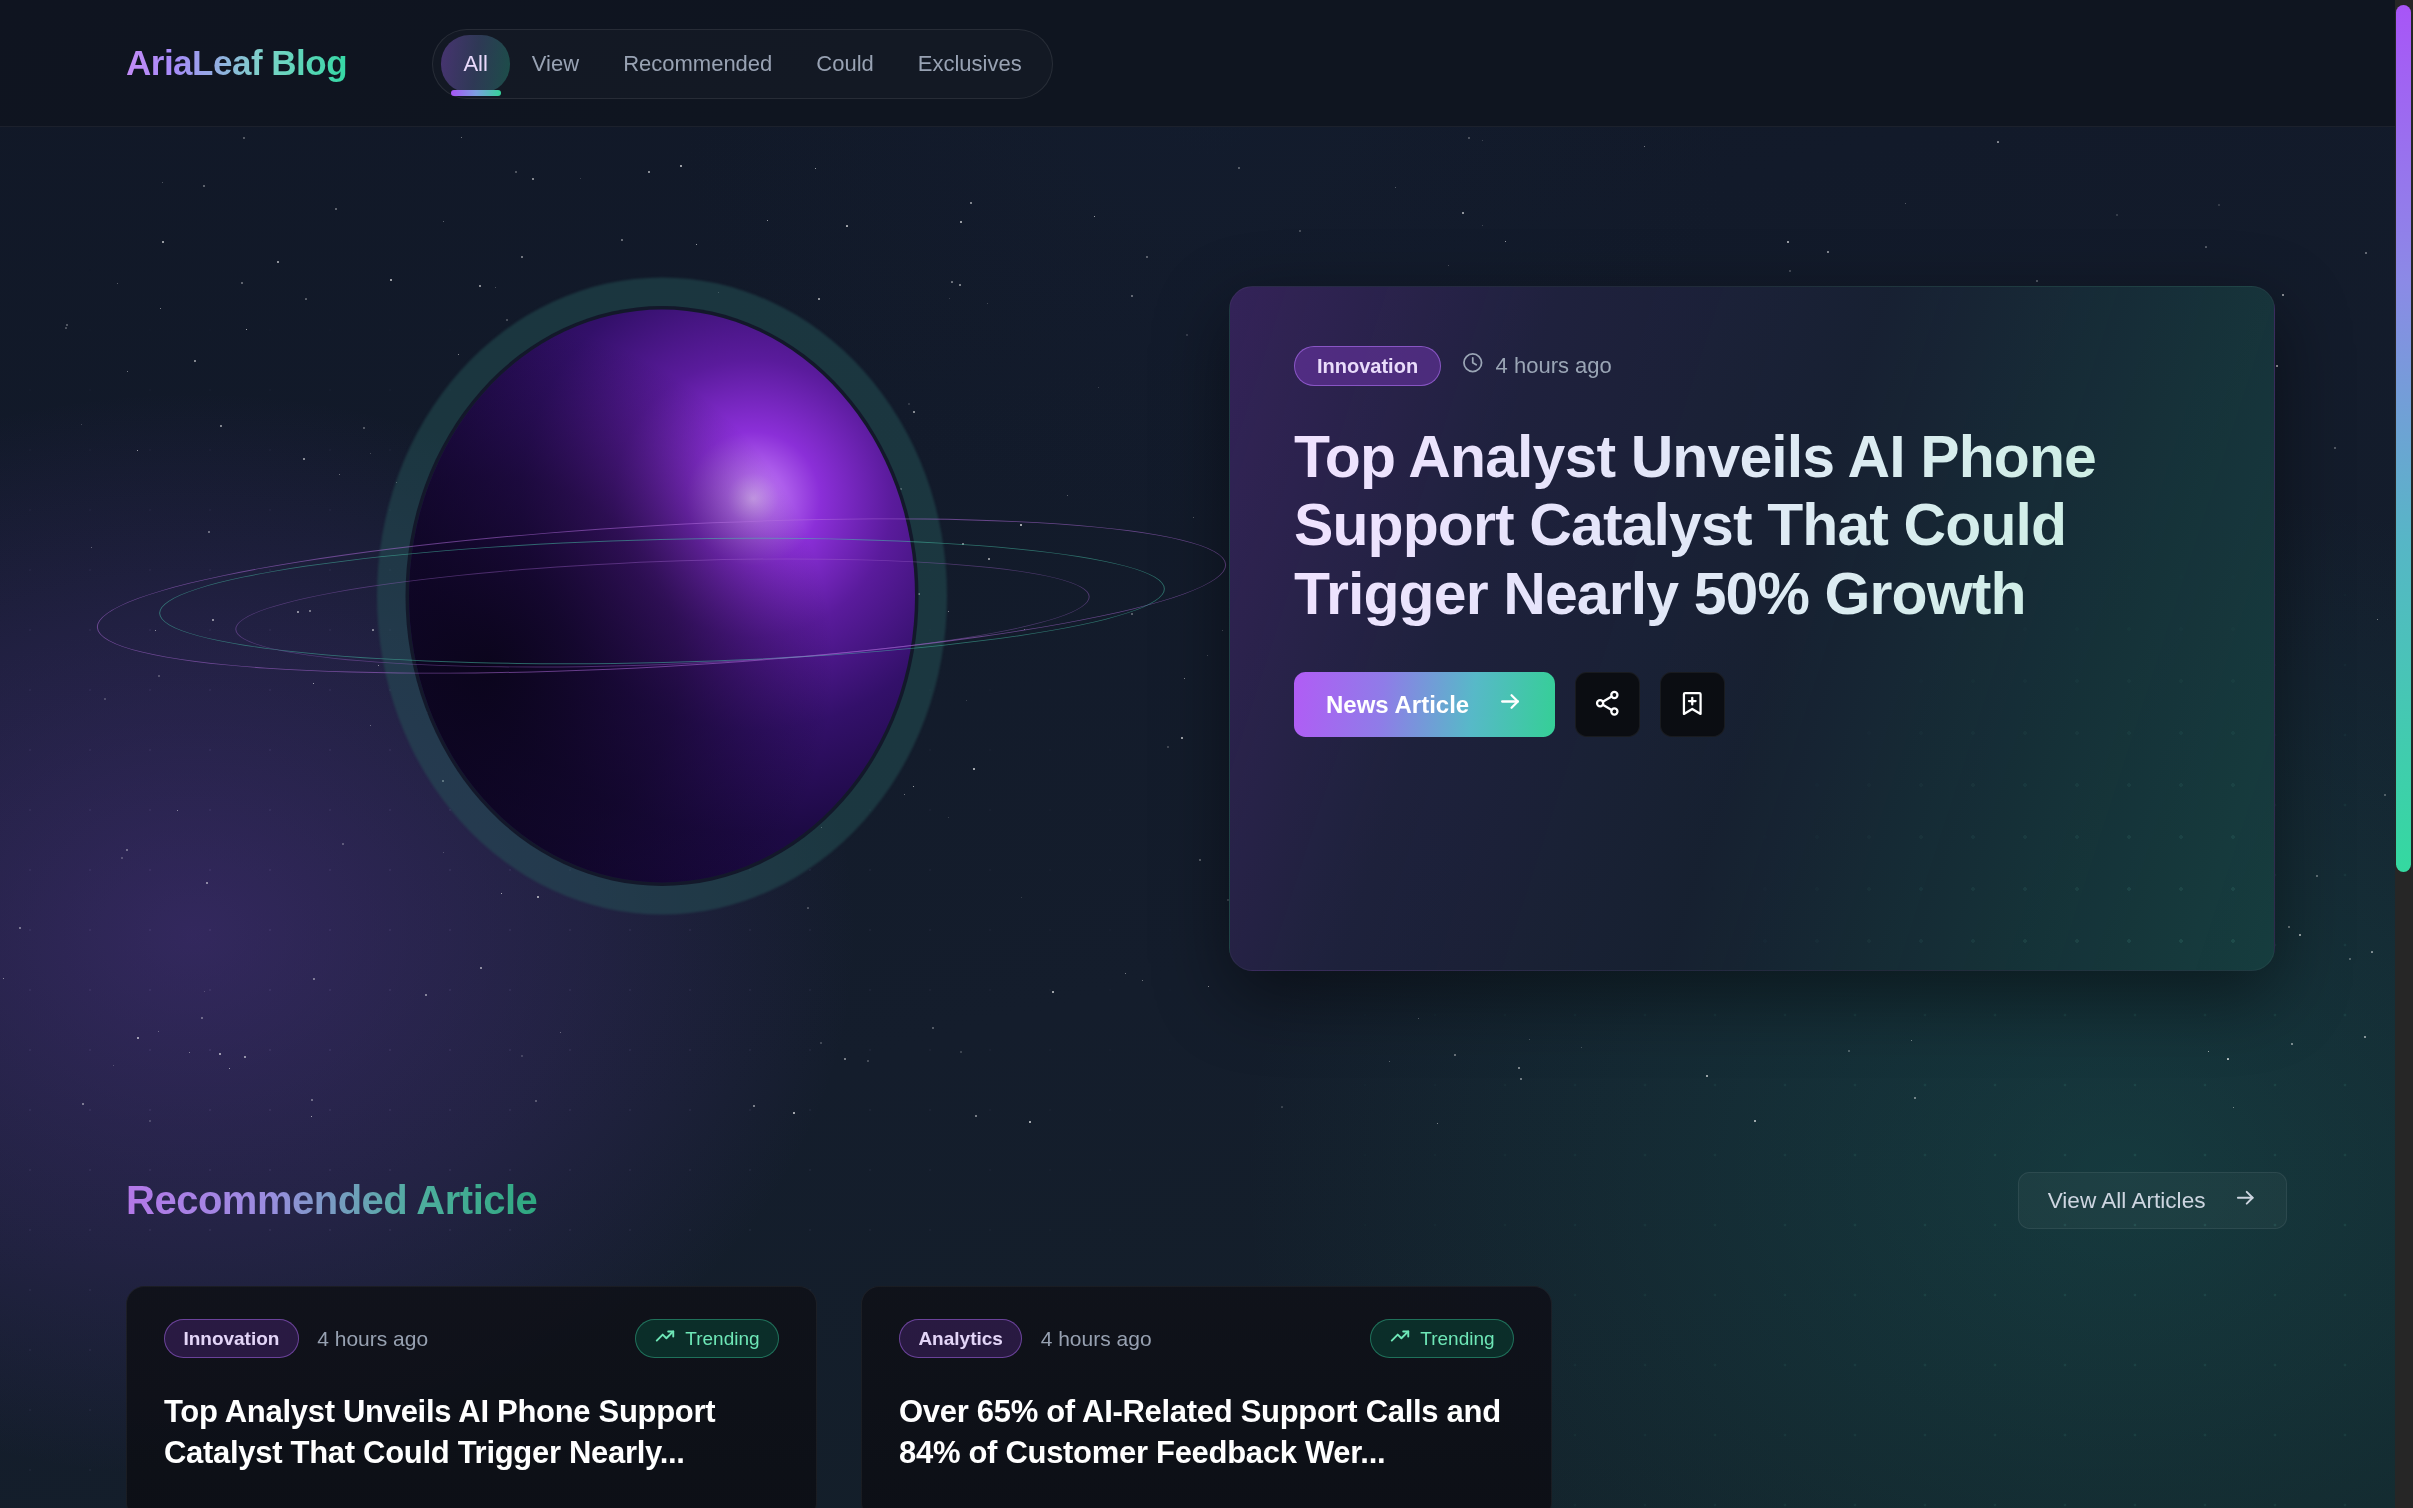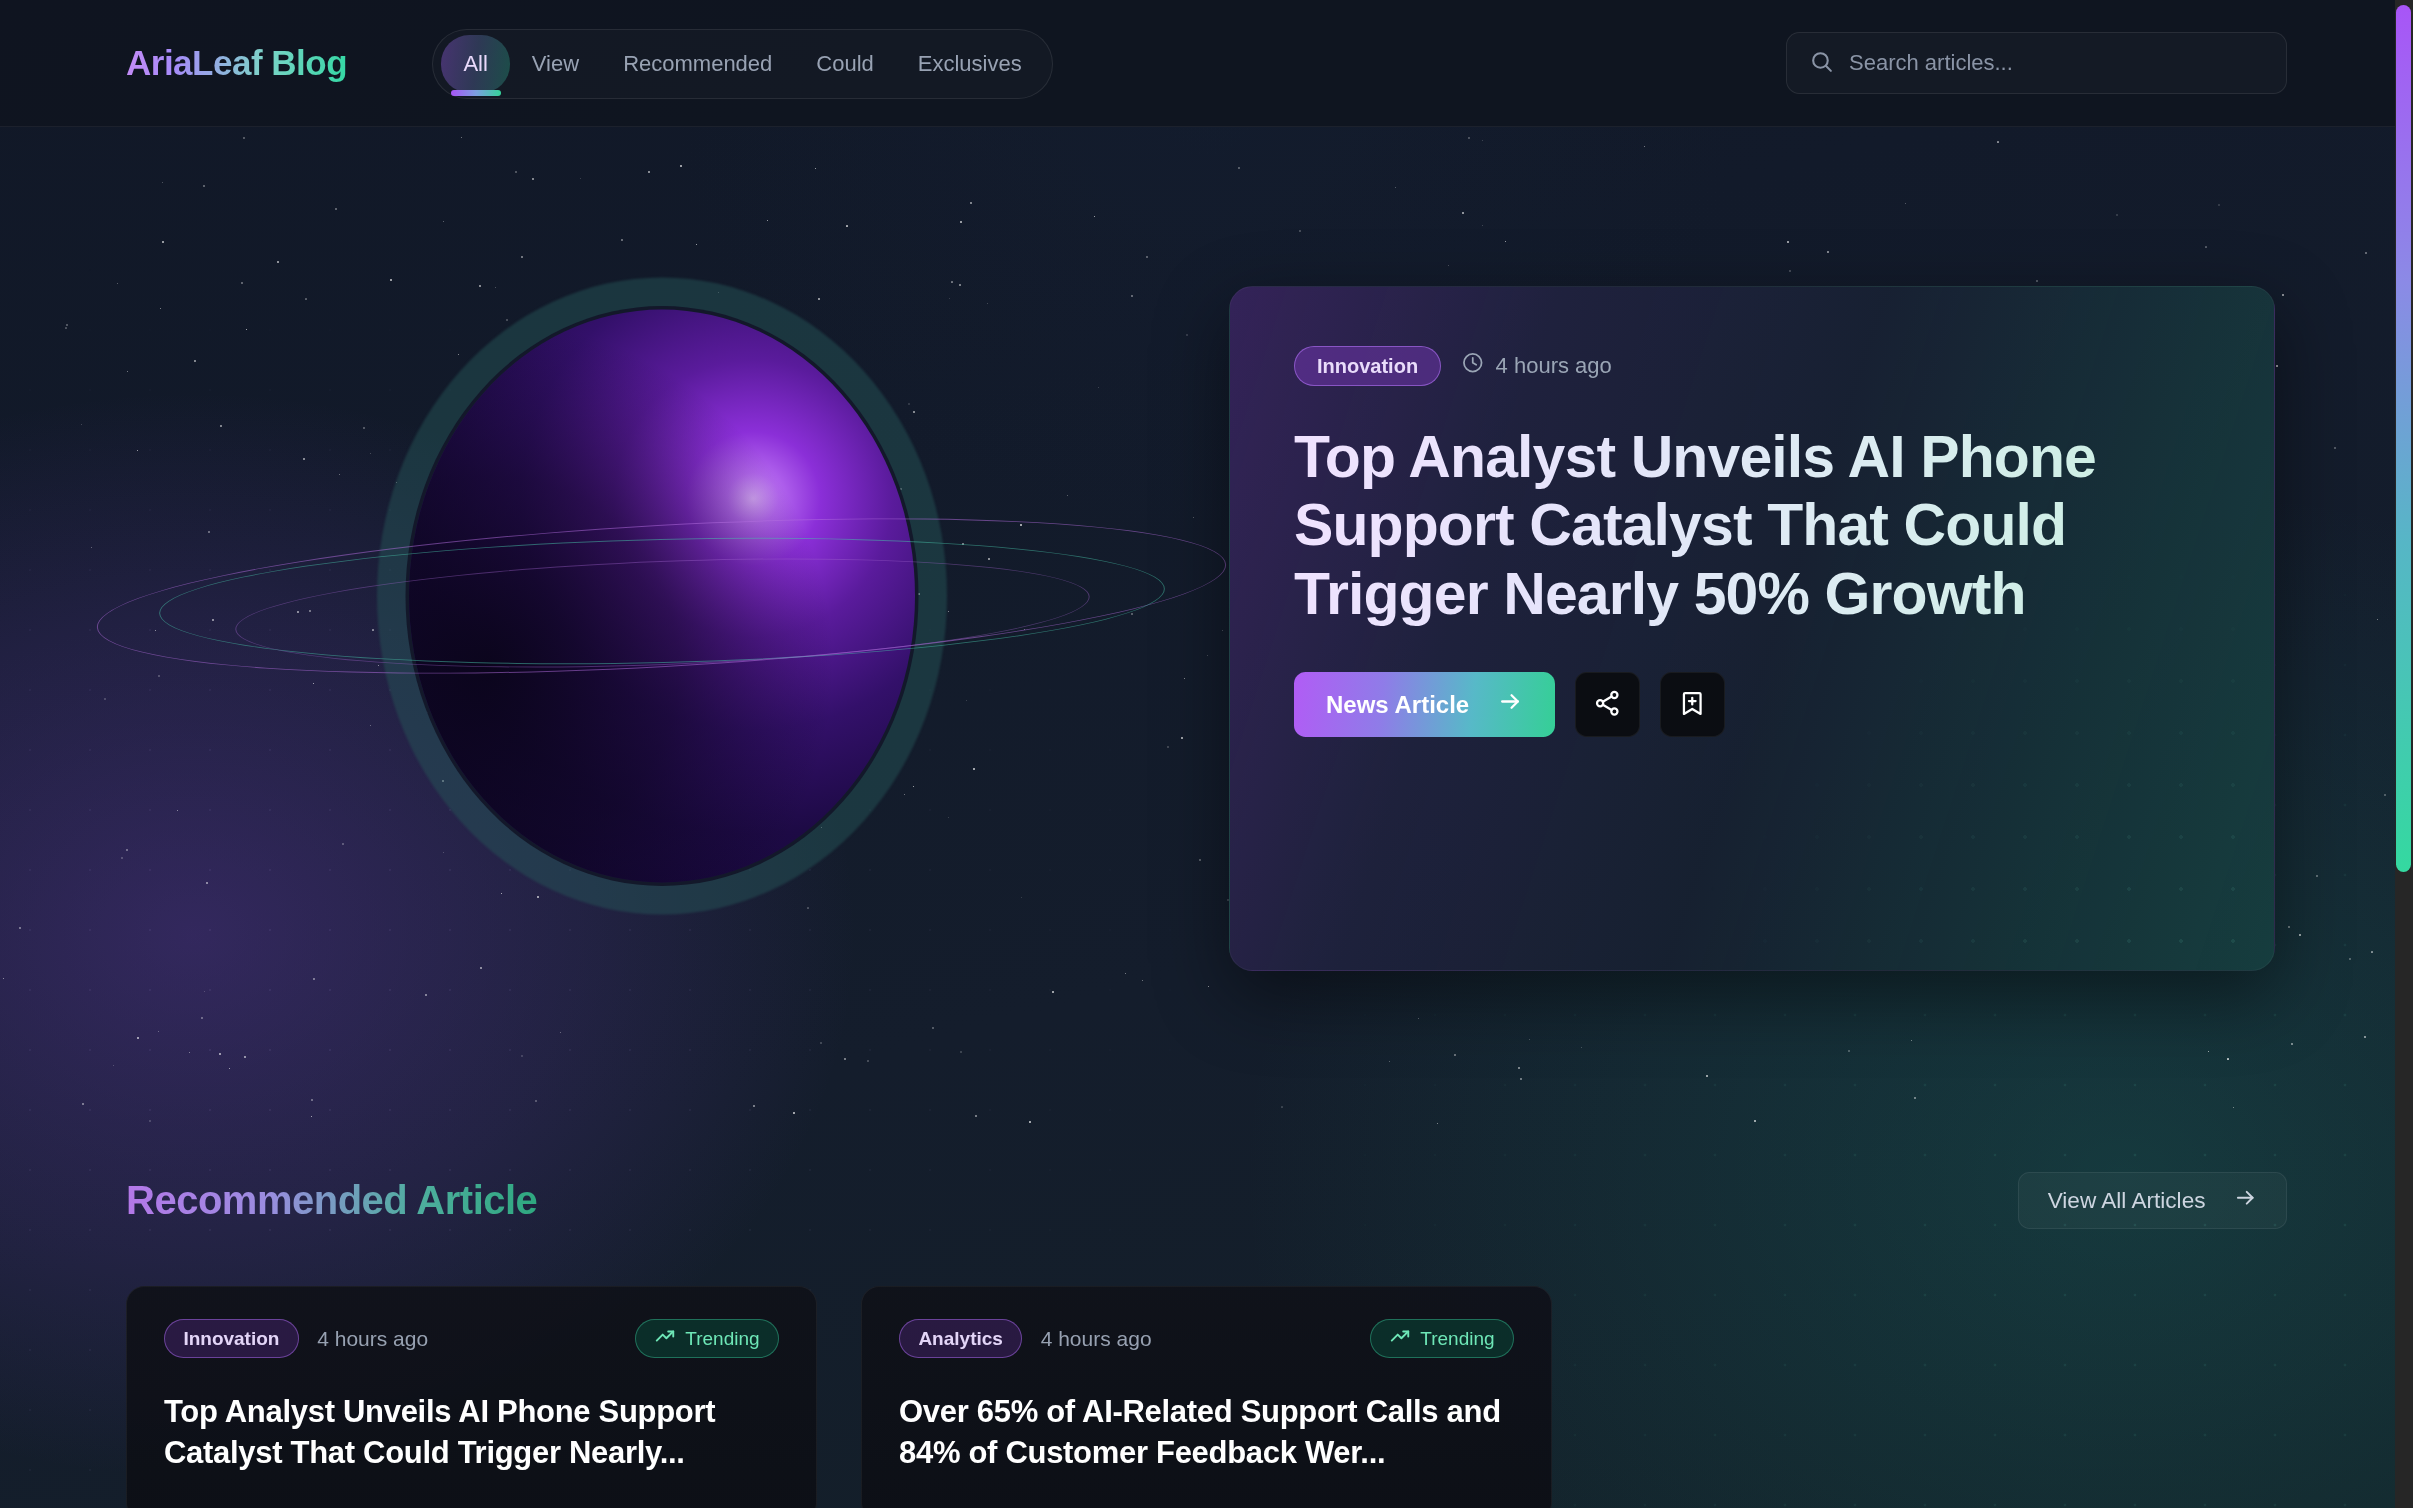--- a/index.html
+++ b/index.html
@@ -596,29 +596,20 @@
       <span>Recommended</span>
     </div>
     <div class="tab">
       <span>Could</span>
     </div>
     <div class="tab">
       <span>Exclusives</span>
     </div>
   </nav>
 
-  <div id="searchbox">
-    <span>
-      <svg width="25" height="25" viewBox="0 0 24 24" fill="none" stroke="#8a94a6" stroke-width="2" stroke-linecap="round" stroke-linejoin="round">
-        <circle cx="11" cy="11" r="7"></circle>
-          <line x1="16.4" y1="16.4" x2="21" y2="21"></line>
-      </svg>
-    </span>
-    <input id="search-input" type="text" placeholder="Search articles..." style="">
-  </div>
 </header>
 
 <section id="hero">
 
   <div id="planet-wrap">
     <div id="planet-halo"></div>
     <div id="planet-halo-inner"></div>
     <div id="planet-body"></div>
     <div class="ring" id="ring-a"></div>
     <div class="ring" id="ring-b"></div>

